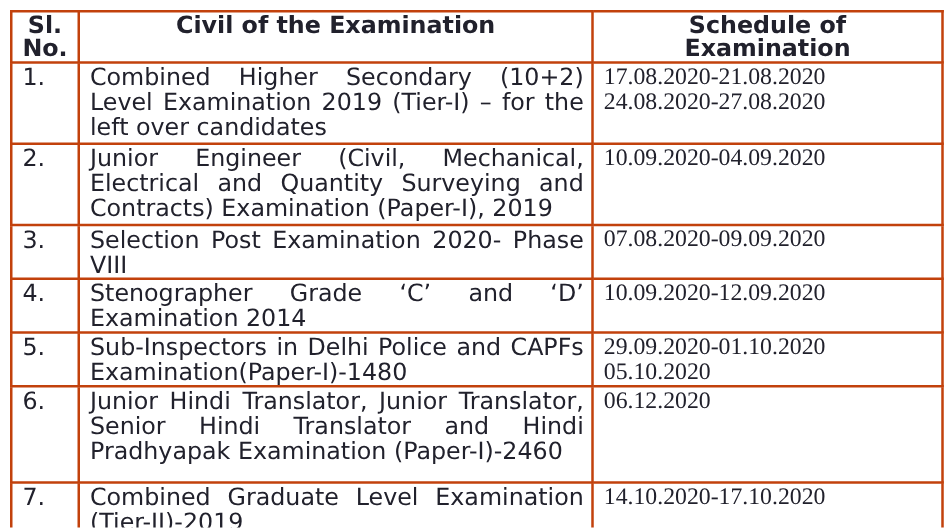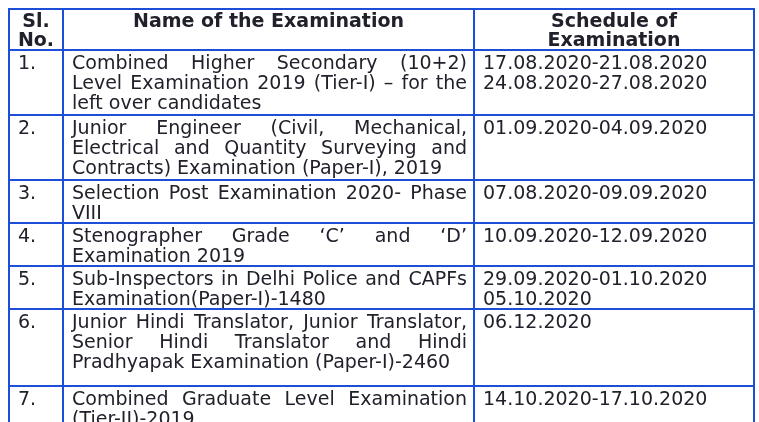--- a/index.html
+++ b/index.html
@@ -25,21 +25,21 @@
     border-collapse: collapse;
     table-layout: fixed;
     color: #21212c;
   }
   table.exam-table col.c-sl    { width: 54px;  }
   table.exam-table col.c-name  { width: 411px; }
   table.exam-table col.c-sched { width: 280px; }
 
   table.exam-table th,
   table.exam-table td {
-    border: 2px solid #1d4ed8;
+    border: 2px solid #c2410c;
     vertical-align: top;
     overflow: hidden;
     box-sizing: border-box;
   }
   table.exam-table th {
     font-size: 19px;
     font-weight: bold;
     line-height: 19px;
     text-align: center;
     padding: 1px 2px 0 2px;
@@ -58,20 +58,21 @@
   }
   td.name-cell {
     text-align: justify;
     padding-left: 8px;
     padding-right: 7px;
   }
   td.sched-cell {
     text-align: left;
     padding-left: 7px;
     white-space: pre-line;
+    font-family: Liberation Serif, serif;
   }
   tr.r1 td { height: 65px; }
   tr.r2 td { height: 65px; }
   tr.r3 td { height: 43px; }
   tr.r4 td { height: 40px; }
   tr.r5 td { height: 42px; }
   tr.r6 td { height: 77px; }
   tr.r7 td { height: 42px; }
 </style>
 </head>
@@ -81,45 +82,45 @@
   <table class="exam-table">
     <colgroup>
       <col class="c-sl">
       <col class="c-name">
       <col class="c-sched">
     </colgroup>
     <thead>
       <tr>
         <th>Sl.
 No.</th>
-        <th>Name of the Examination</th>
+        <th>Civil of the Examination</th>
         <th>Schedule of
 Examination</th>
       </tr>
     </thead>
     <tbody>
       <tr class="r1">
         <td class="sl-cell">1.</td>
         <td class="name-cell">Combined Higher Secondary (10+2) Level Examination 2019 (Tier-I) – for the left over candidates</td>
         <td class="sched-cell">17.08.2020-21.08.2020
 24.08.2020-27.08.2020</td>
       </tr>
       <tr class="r2">
         <td class="sl-cell">2.</td>
         <td class="name-cell">Junior Engineer (Civil, Mechanical, Electrical and Quantity Surveying and Contracts) Examination (Paper-I), 2019</td>
-        <td class="sched-cell">01.09.2020-04.09.2020</td>
+        <td class="sched-cell">10.09.2020-04.09.2020</td>
       </tr>
       <tr class="r3">
         <td class="sl-cell">3.</td>
         <td class="name-cell">Selection Post Examination 2020- Phase VIII</td>
         <td class="sched-cell">07.08.2020-09.09.2020</td>
       </tr>
       <tr class="r4">
         <td class="sl-cell">4.</td>
-        <td class="name-cell">Stenographer Grade ‘C’ and ‘D’ Examination 2019</td>
+        <td class="name-cell">Stenographer Grade ‘C’ and ‘D’ Examination 2014</td>
         <td class="sched-cell">10.09.2020-12.09.2020</td>
       </tr>
       <tr class="r5">
         <td class="sl-cell">5.</td>
         <td class="name-cell">Sub-Inspectors in Delhi Police and CAPFs Examination(Paper-I)-1480</td>
         <td class="sched-cell">29.09.2020-01.10.2020
 05.10.2020</td>
       </tr>
       <tr class="r6">
         <td class="sl-cell">6.</td>

